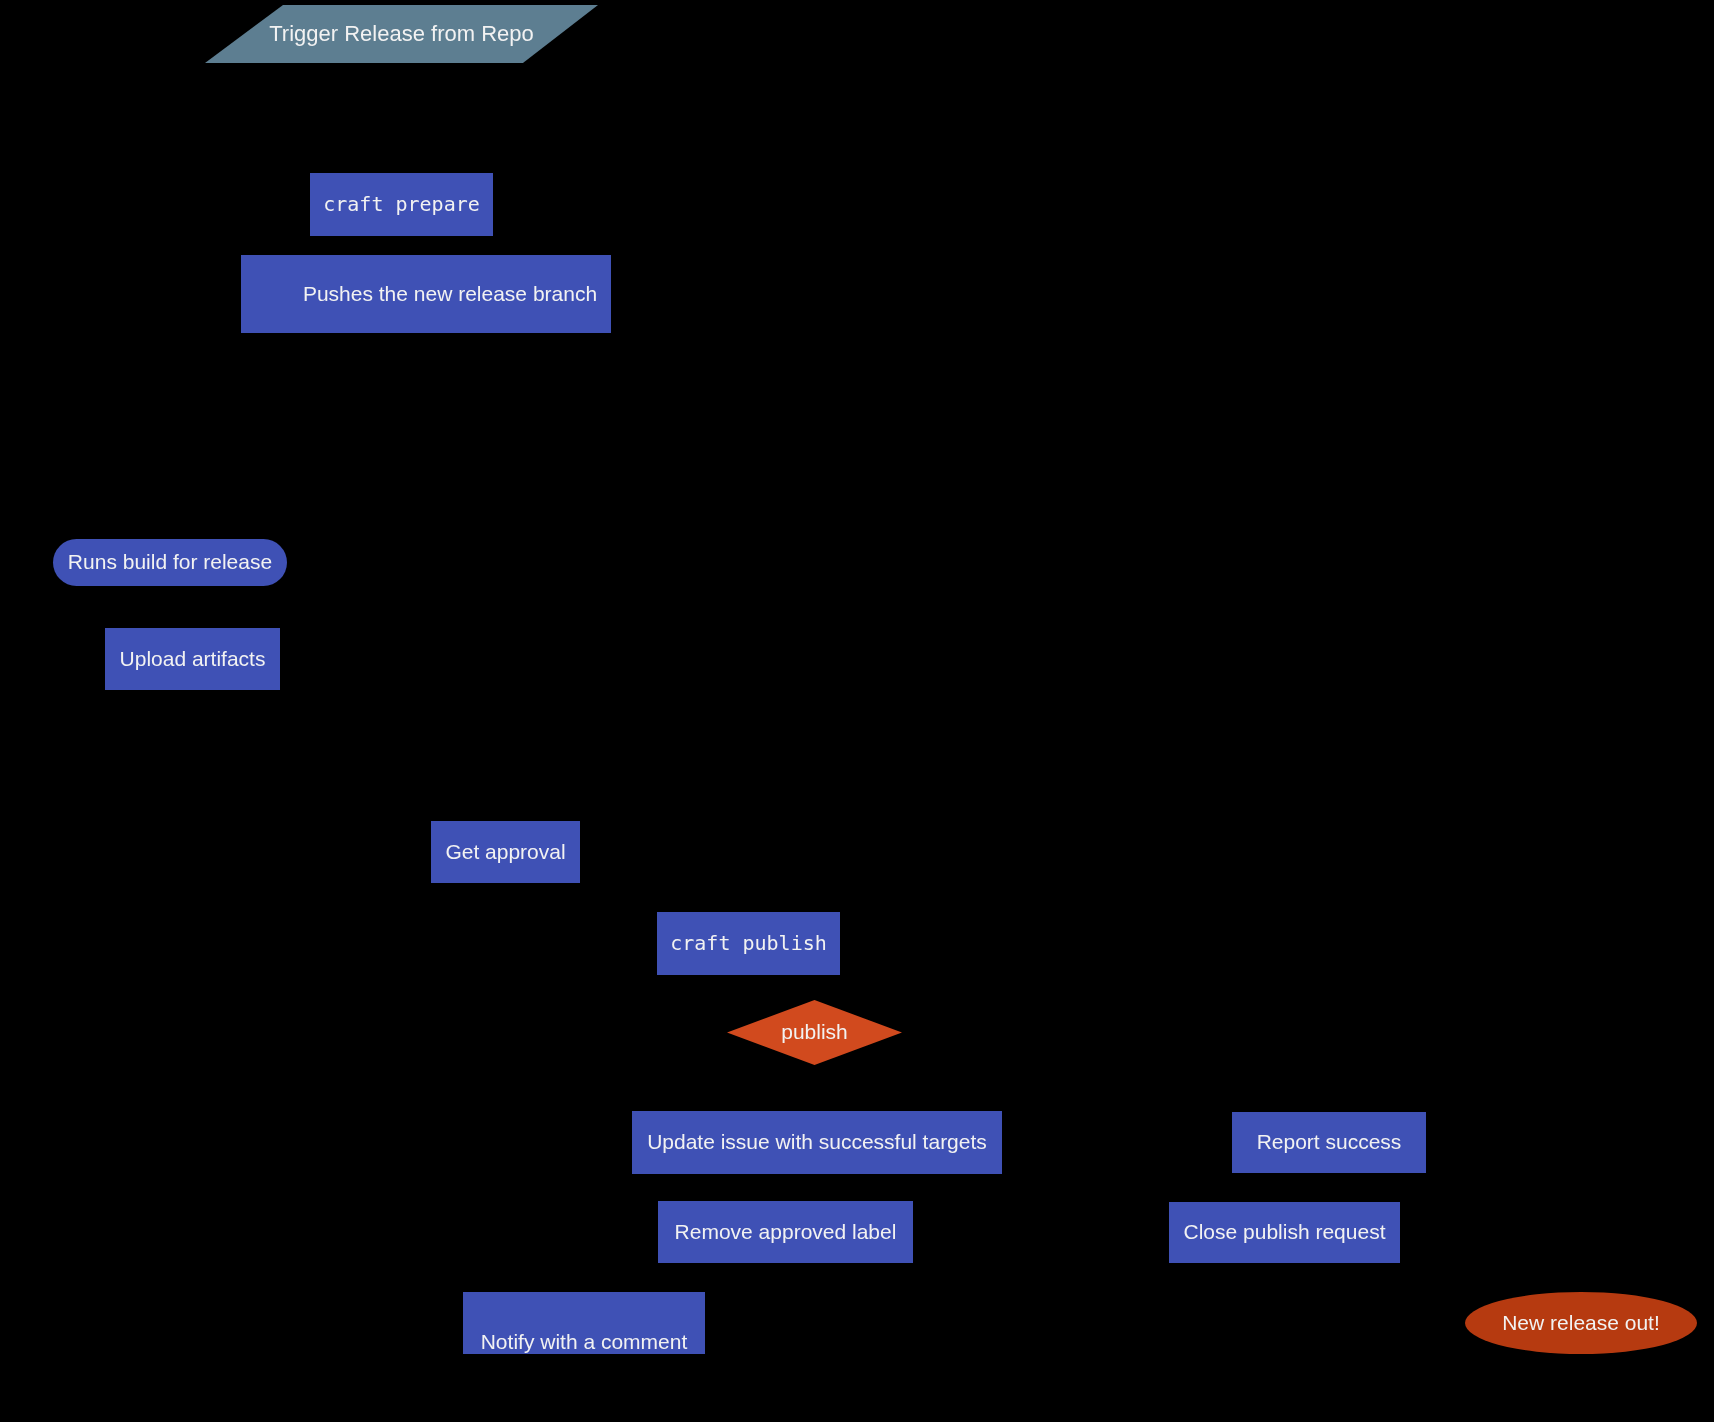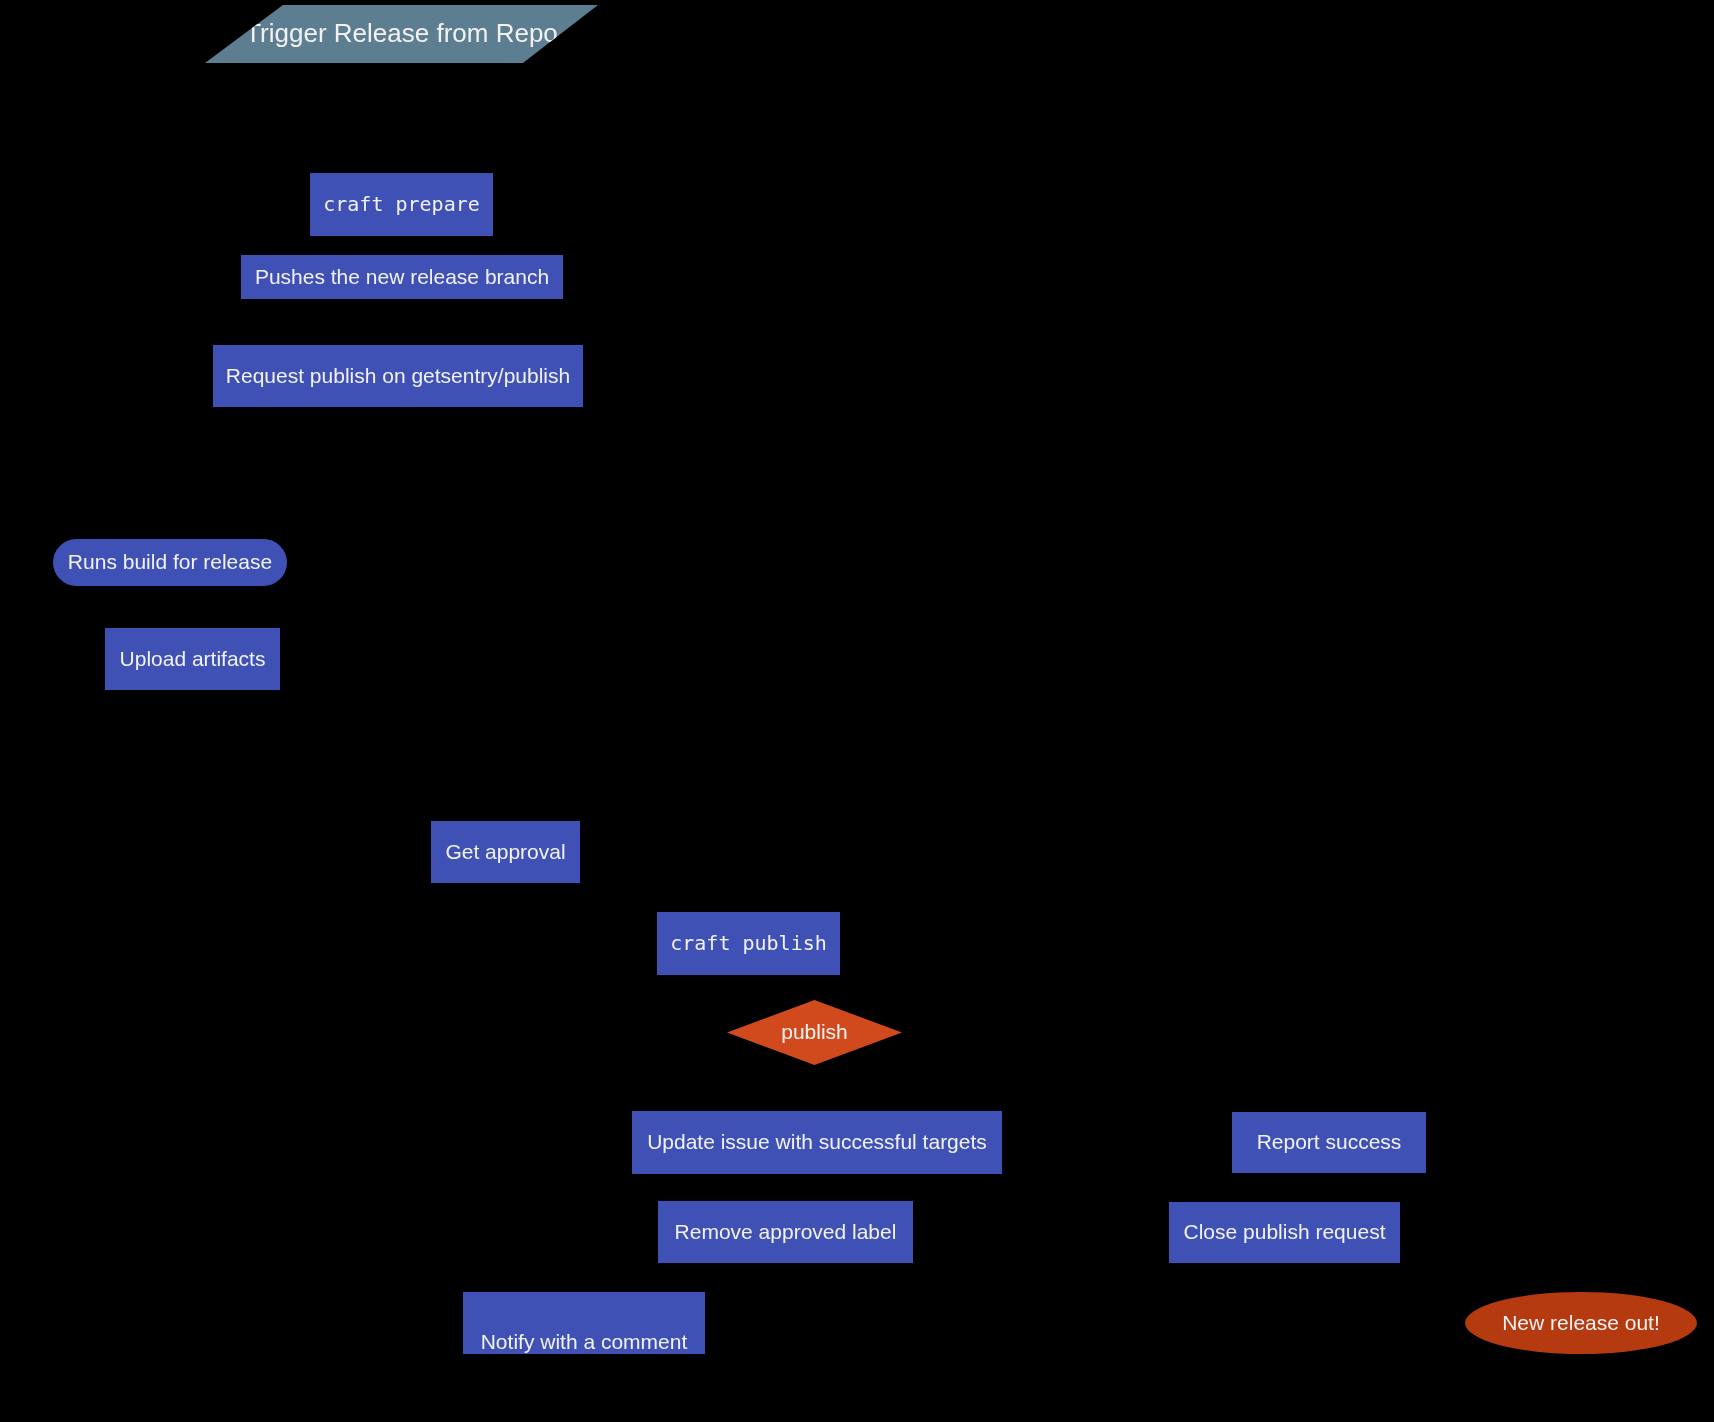--- a/index.html
+++ b/index.html
@@ -36,32 +36,32 @@
   .fill-process  { background: var(--process, #3f51b5); }
   .fill-trigger  { background: var(--trigger, #5d7e91); }
   .fill-decision { background: var(--decision, #d14a1e); }
   .fill-terminal { background: var(--terminal, #b63a10); }
   .mono {
     font-family: "DejaVu Sans Mono", monospace;
     font-size: 20px;
   }
   .shape-parallelogram {
     clip-path: polygon(19.85% 0%, 100% 0%, 80.9% 100%, 0% 100%);
-    font-size: 26px;
+    font-size: 22px;
   }
   .shape-diamond {
     clip-path: polygon(50% 0%, 100% 50%, 50% 100%, 0% 50%);
   }
   .shape-ellipse {
     border-radius: 50%;
   }
   
   #n-trigger         { left: 205px;  top: 5px;    width: 393px; height: 58px; }
   #n-craft-prepare   { left: 310px;  top: 165px;  width: 183px; height: 63px; margin-top: 8px; }
-  #n-push-branch     { left: 241px;  top: 255px;  width: 322px; height: 44px; }
+  #n-push-branch     { left: 241px;  top: 255px;  width: 322px; height: 78px; padding-left: 48px; }
   #n-request-publish { left: 213px;  top: 345px;  width: 370px; height: 62px; }
   #n-runs-build      { left: 53px;   top: 539px;  width: 234px; height: 47px; border-radius: 31px; }
   #n-upload-artifacts{ left: 105px;  top: 628px;  width: 175px; height: 62px; }
   #n-get-approval    { left: 431px;  top: 821px;  width: 149px; height: 62px; }
   #n-craft-publish   { left: 657px;  top: 912px;  width: 183px; height: 63px; }
   #n-success         { left: 727px;  top: 1000px; width: 175px; height: 65px; }
   #n-update-issue    { left: 632px;  top: 1111px; width: 370px; height: 63px; }
   #n-report-success  { left: 1232px; top: 1112px; width: 194px; height: 61px; }
   #n-remove-label    { left: 658px;  top: 1201px; width: 255px; height: 62px; }
   #n-close-request   { left: 1169px; top: 1202px; width: 231px; height: 61px; }
@@ -117,23 +117,20 @@
   </div>
 
   <div class="node fill-process mono" id="n-craft-prepare">
     <span>craft prepare</span>
   </div>
 
   <div class="node fill-process" id="n-push-branch">
     <span>Pushes the new release branch</span>
   </div>
 
-  <div class="node fill-process" id="n-request-publish">
-    <span>Request publish on getsentry/publish</span>
-  </div>
 
   <div class="node fill-process" id="n-runs-build">
     <span>Runs build for release</span>
   </div>
 
   <div class="node fill-process" id="n-upload-artifacts">
     <span>Upload artifacts</span>
   </div>
 
   <div class="node fill-process" id="n-get-approval">

